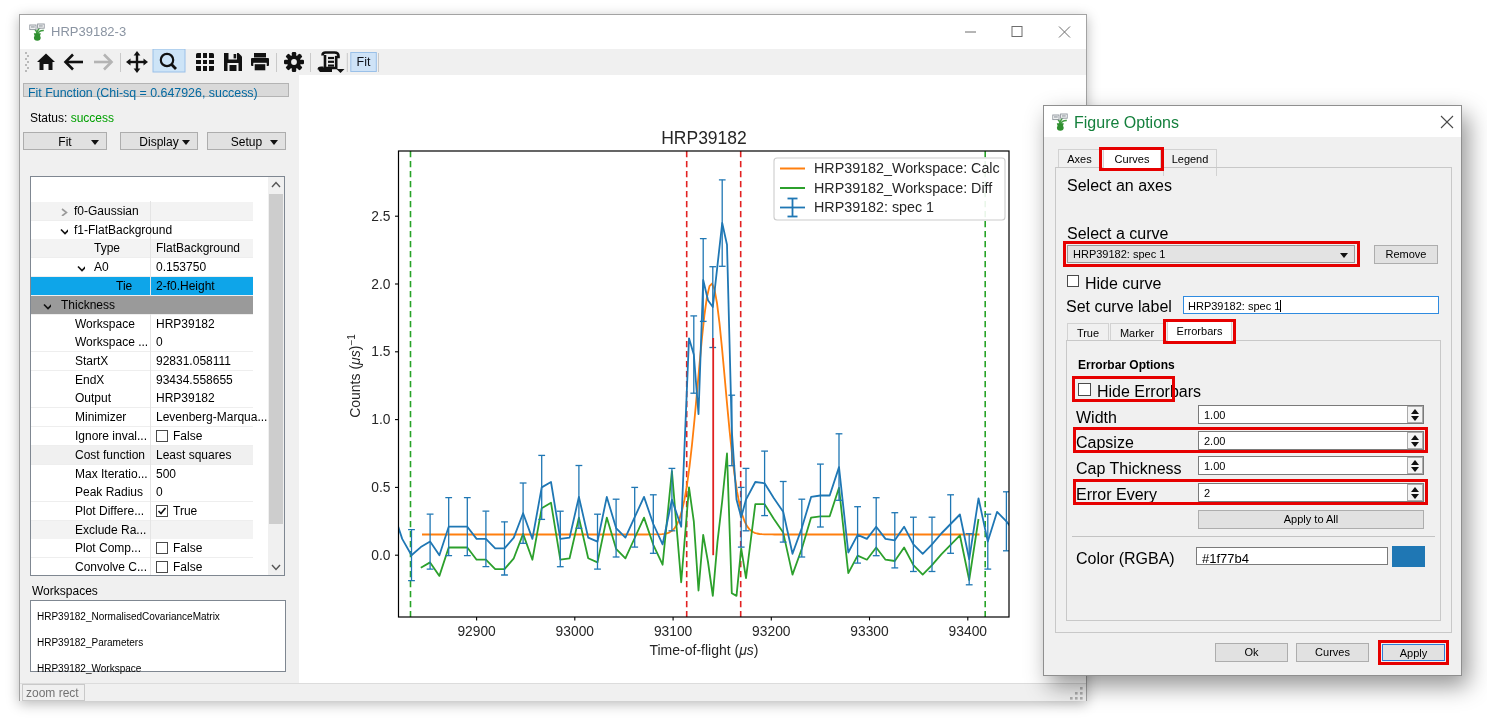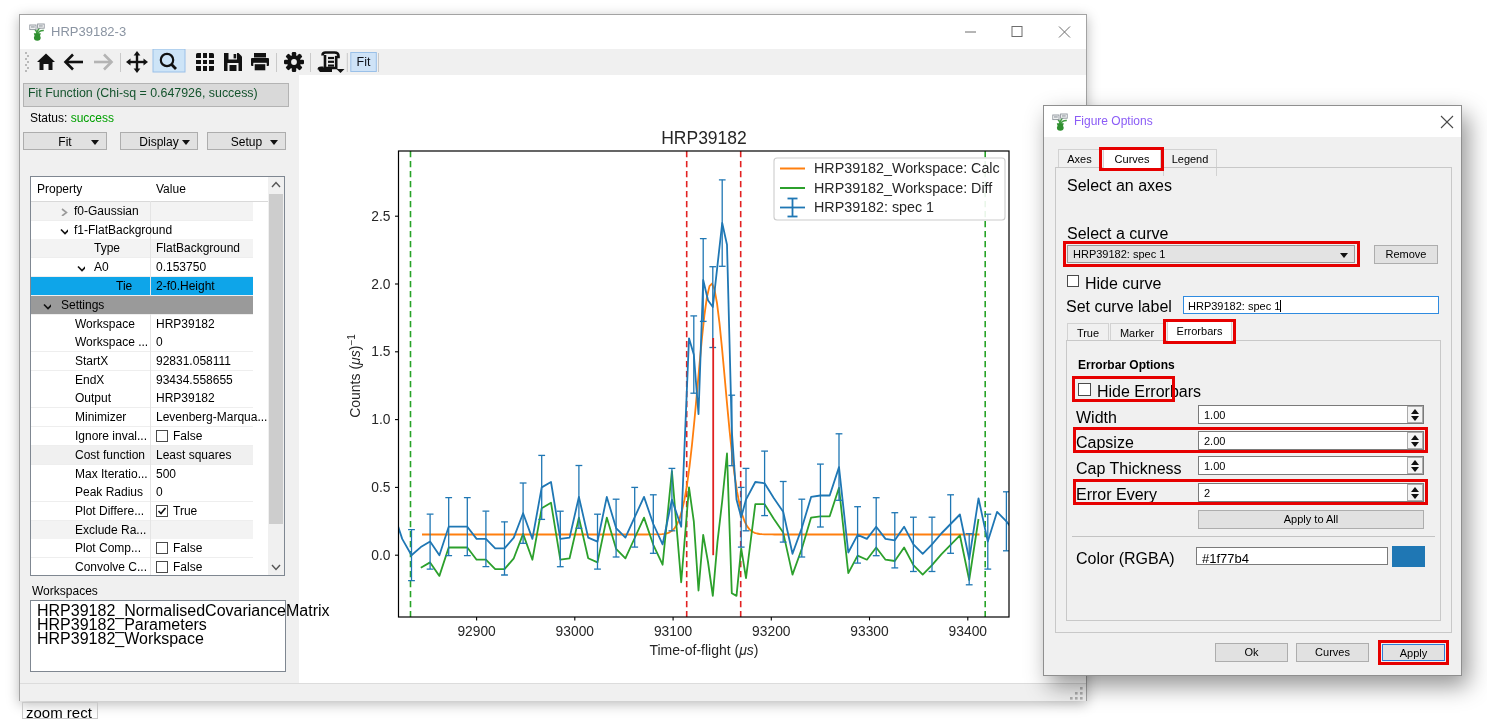--- a/index.html
+++ b/index.html
@@ -4,51 +4,51 @@
 html,body{margin:0;padding:0;width:1487px;height:724px;background:#ffffff;
  font-family:"Liberation Sans",sans-serif;overflow:hidden;}
 *{box-sizing:border-box;}
 .abs{position:absolute;}
 #mainwin{position:absolute;left:19px;top:14px;width:1068px;height:687px;
  background:#f0f0f0;border:1px solid #a3a3a3;box-shadow:0 3px 12px rgba(0,0,0,0.28);}
 #titlebar{position:absolute;left:0;top:0;width:100%;height:34px;background:#ffffff;}
 #wtitle{position:absolute;left:31px;top:9px;font-size:13px;color:#8a94a2;}
 #toolbar{position:absolute;left:0;top:34px;width:100%;height:26px;background:#f0f0f0;}
 #canvas{position:absolute;left:279px;top:60px;width:787px;height:608px;background:#ffffff;}
-#fitheader{position:absolute;left:3px;top:68px;width:266px;height:24px;background:#d9d9d9;
- border:1px solid #b3b3b3;font-size:12.4px;color:#14532d;padding:2px 12px 0 4px;}
+#fitheader{position:absolute;left:3px;top:68px;width:266px;height:14px;background:#d9d9d9;
+ border:1px solid #b3b3b3;font-size:12.4px;color:#0369a1;padding:2px 12px 0 4px;}
 #statusline{position:absolute;left:10px;top:96px;font-size:12px;color:#000;}
 .dbtn{position:absolute;height:18px;background:#e1e1e1;border:1px solid #adadad;
  font-size:12px;color:#000;text-align:center;padding-top:2px;}
 .dbtn .car{position:absolute;right:7px;top:7px;width:0;height:0;
  border-left:4px solid transparent;border-right:4px solid transparent;border-top:5px solid #111;}
 #ptable{position:absolute;left:10px;top:161px;width:255px;height:400px;background:#fff;
  border:1px solid #7f8791;font-size:12px;color:#000;overflow:hidden;}
 .prow{position:absolute;left:0;width:222px;height:19px;border-bottom:1px solid #eeeeee;}
 .prow::before{content:"";position:absolute;left:119px;top:-1px;height:20px;width:1px;background:#e4e4e4;}
 .prow.set::before{display:none;}
 .pname{position:absolute;top:2px;white-space:nowrap;}
 .pval{position:absolute;left:125px;top:2px;white-space:nowrap;}
 .colsep{position:absolute;left:119px;top:25px;width:1px;height:374px;background:#e4e4e4;}
 #thead{position:absolute;left:0;top:0;width:238px;height:25px;background:#fff;border-bottom:1px solid #d9d9d9;}
 #vscroll{position:absolute;right:0;top:0;width:16px;height:398px;background:#f0f0f0;}
 .chev{position:absolute;top:6px;width:8px;height:8px;}
 .cbox{display:inline-block;width:12px;height:12px;background:#fff;border:1px solid #4a4a4a;
  vertical-align:-2px;margin-right:5px;position:relative;}
 #wslabel{position:absolute;left:12px;top:569px;font-size:12px;color:#000;}
 #wslist{position:absolute;left:10px;top:585px;width:256px;height:72px;background:#fff;
- border:1px solid #7f8791;font-size:16px;color:#000;padding:3px 15px 0 6px;line-height:14px;}
+ border:1px solid #7f8791;font-size:10px;color:#000;padding:3px 15px 0 6px;line-height:26px;}
 #statusbar{position:absolute;left:0;top:668px;width:100%;height:18px;background:#f0f0f0;
  border-top:1px solid #dcdcdc;}
 #zoomrect{position:absolute;left:2px;top:0px;height:17px;border:1px solid #c9c9c9;
- font-size:15px;padding:1px 5px 0 3px;color:#000000;margin-top:18px;}
+ font-size:12px;padding:1px 5px 0 3px;color:#737373;}
 #dialog{position:absolute;left:1043px;top:105px;width:419px;height:571px;background:#f0f0f0;
  border:1px solid #8f8f8f;box-shadow:6px 10px 22px rgba(0,0,0,0.42);z-index:50;}
 #dtitle{position:absolute;left:0;top:0;width:100%;height:31px;background:#ffffff;}
-#dtitletext{position:absolute;left:30px;top:8px;font-size:12px;color:#8b5cf6;}
+#dtitletext{position:absolute;left:30px;top:8px;font-size:16px;color:#15803d;}
 .tab{position:absolute;font-size:11px;color:#000;text-align:center;background:#f0f0f0;
  border:1px solid #d2d2d2;border-bottom:none;padding-top:3px;}
 .tabsel{background:#ffffff;z-index:3;}
 .redbox{position:absolute;border:3px solid #e60000;z-index:20;}
 #dpane{position:absolute;left:11px;top:61px;width:397px;height:466px;border:1px solid #c8c8c8;}
 #ipane{position:absolute;left:22px;top:234px;width:375px;height:281px;border:1px solid #c8c8c8;}
 .dlabel{position:absolute;font-size:16px;color:#000;white-space:nowrap;}
 .combo{position:absolute;height:19px;background:#e3e3e3;border:1px solid #999999;
  font-size:11px;color:#000;padding:2px 0 0 5px;}
 .combo .car{position:absolute;right:6px;top:7px;width:0;height:0;
@@ -362,24 +362,20 @@
         <line x1="786.5" y1="197.5" x2="796.5" y2="197.5"></line>
         <line x1="786.5" y1="215.5" x2="796.5" y2="215.5"></line>
       </g>
   </svg>
   <div id="fitheader">Fit Function (Chi-sq = 0.647926, success)</div>
   <div id="statusline">Status: <span style="color:#00a000">success</span></div>
   <div class="dbtn" style="left:3px;top:117px;width:84px">Fit<span class="car"></span></div>
   <div class="dbtn" style="left:100px;top:117px;width:78px">Display<span class="car"></span></div>
   <div class="dbtn" style="left:187px;top:117px;width:79px">Setup<span class="car"></span></div>
   <div id="ptable">
-    <div id="thead">
-      <div class="pname" style="left:6px;top:5px">Property</div>
-      <div class="pval" style="top:5px">Value</div>
-    </div>
     <div class="colsep"></div>
     <div class="prow" style="top:25px;background:#f3f3f3">
         <svg class="chev" style="left:29px" width="8" height="9">
           <path d="M2 1 L6.5 4.5 L2 8" stroke="#9a9a9a" stroke-width="1.6" fill="none"></path>
         </svg>
         <div class="pname" style="left:43px">f0-Gaussian</div>
       </div>
 <div class="prow" style="top:44px;background:#ffffff">
         <svg class="chev" style="left:29px" width="10" height="9">
           <path d="M1 2.5 L5 6.5 L9 2.5" stroke="#111" stroke-width="1.6" fill="none"></path>
@@ -398,21 +394,21 @@
         <div class="pval">0.153750</div>
       </div>
 <div class="prow" style="top:100px;background:#0ea5e9">
         <div class="pname" style="left:85px">Tie</div>
         <div class="pval">2-f0.Height</div>
       </div>
 <div class="prow set" style="top:119px;background:#9a9a9a">
         <svg class="chev" style="left:12px" width="10" height="9">
           <path d="M1 2.5 L5 6.5 L9 2.5" stroke="#111" stroke-width="1.6" fill="none"></path>
         </svg>
-        <div class="pname" style="left:30px">Settings</div>
+        <div class="pname" style="left:30px">Thickness</div>
       </div>
 <div class="prow" style="top:138px;background:#ffffff">
         <div class="pname" style="left:44px">Workspace</div>
         <div class="pval">HRP39182</div>
       </div>
 <div class="prow" style="top:156px;background:#ffffff">
         <div class="pname" style="left:44px">Workspace ...</div>
         <div class="pval">0</div>
       </div>
 <div class="prow" style="top:175px;background:#ffffff">

